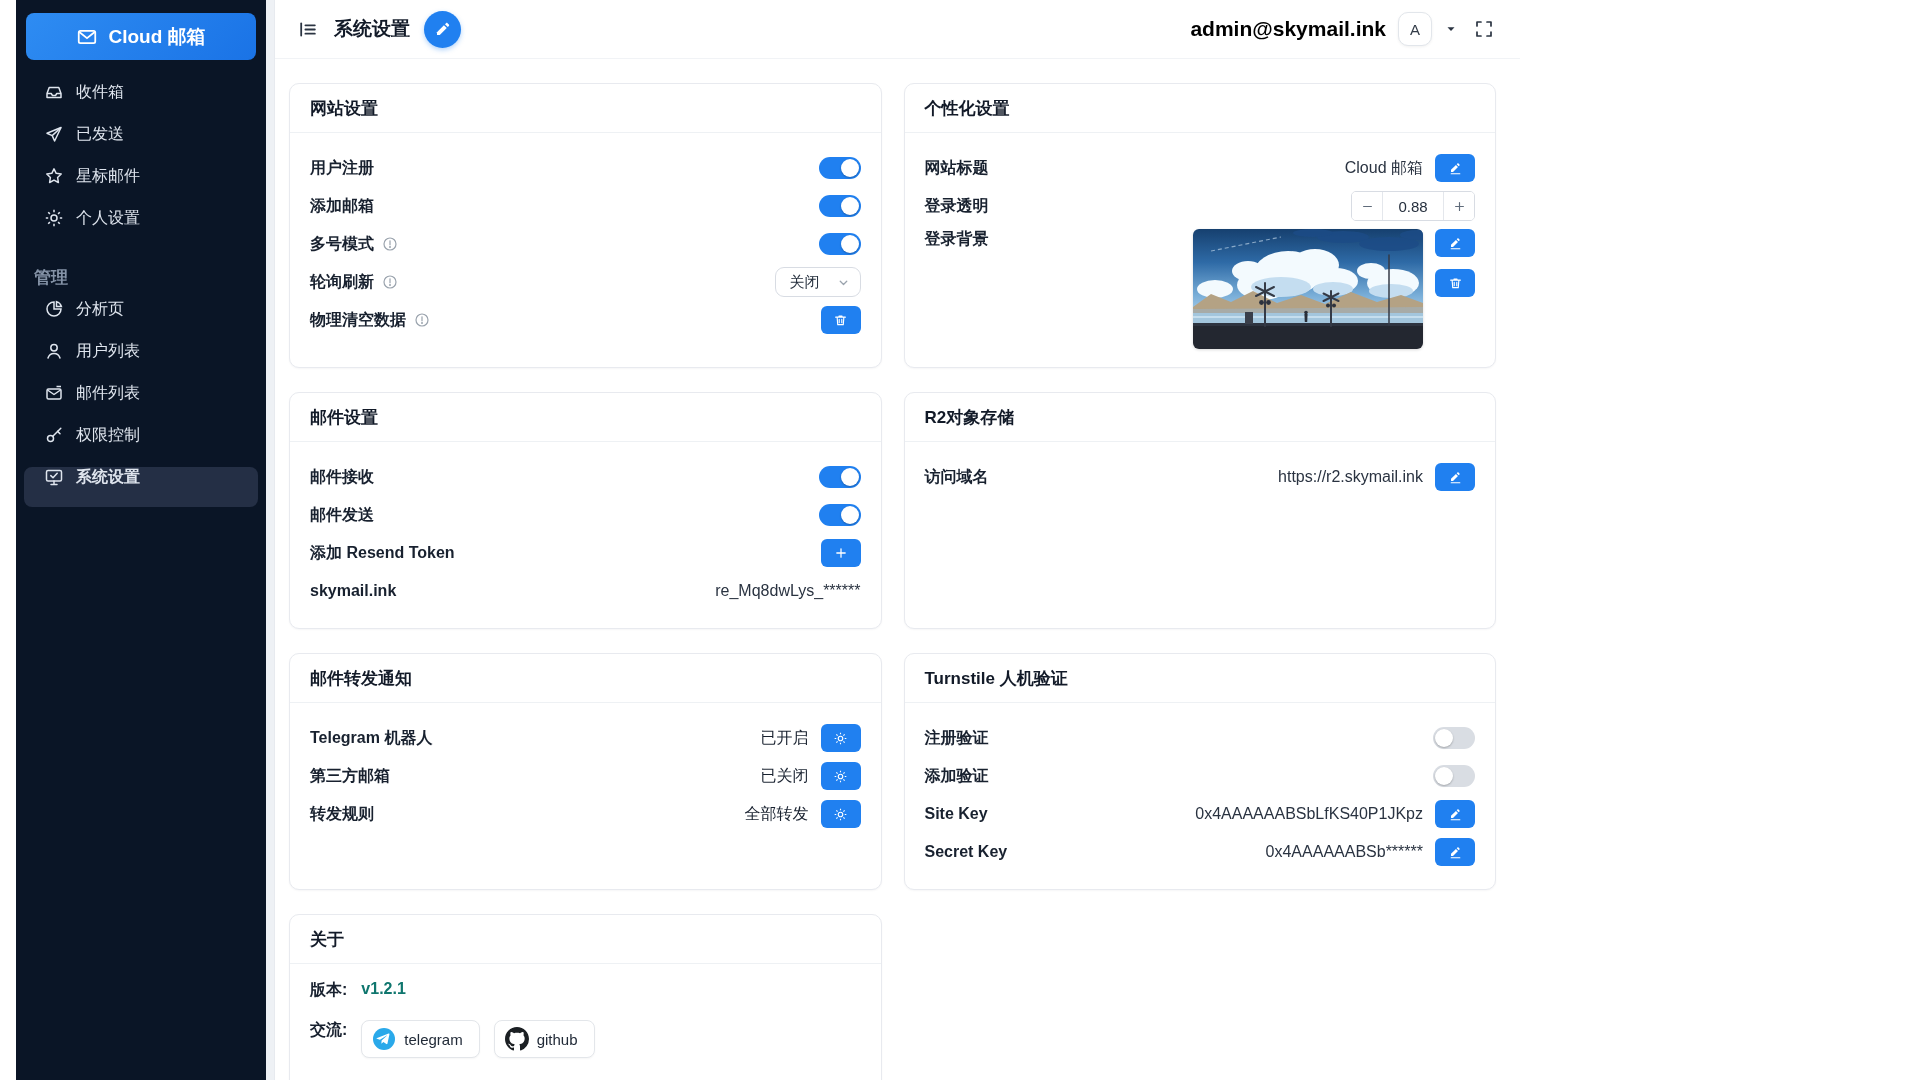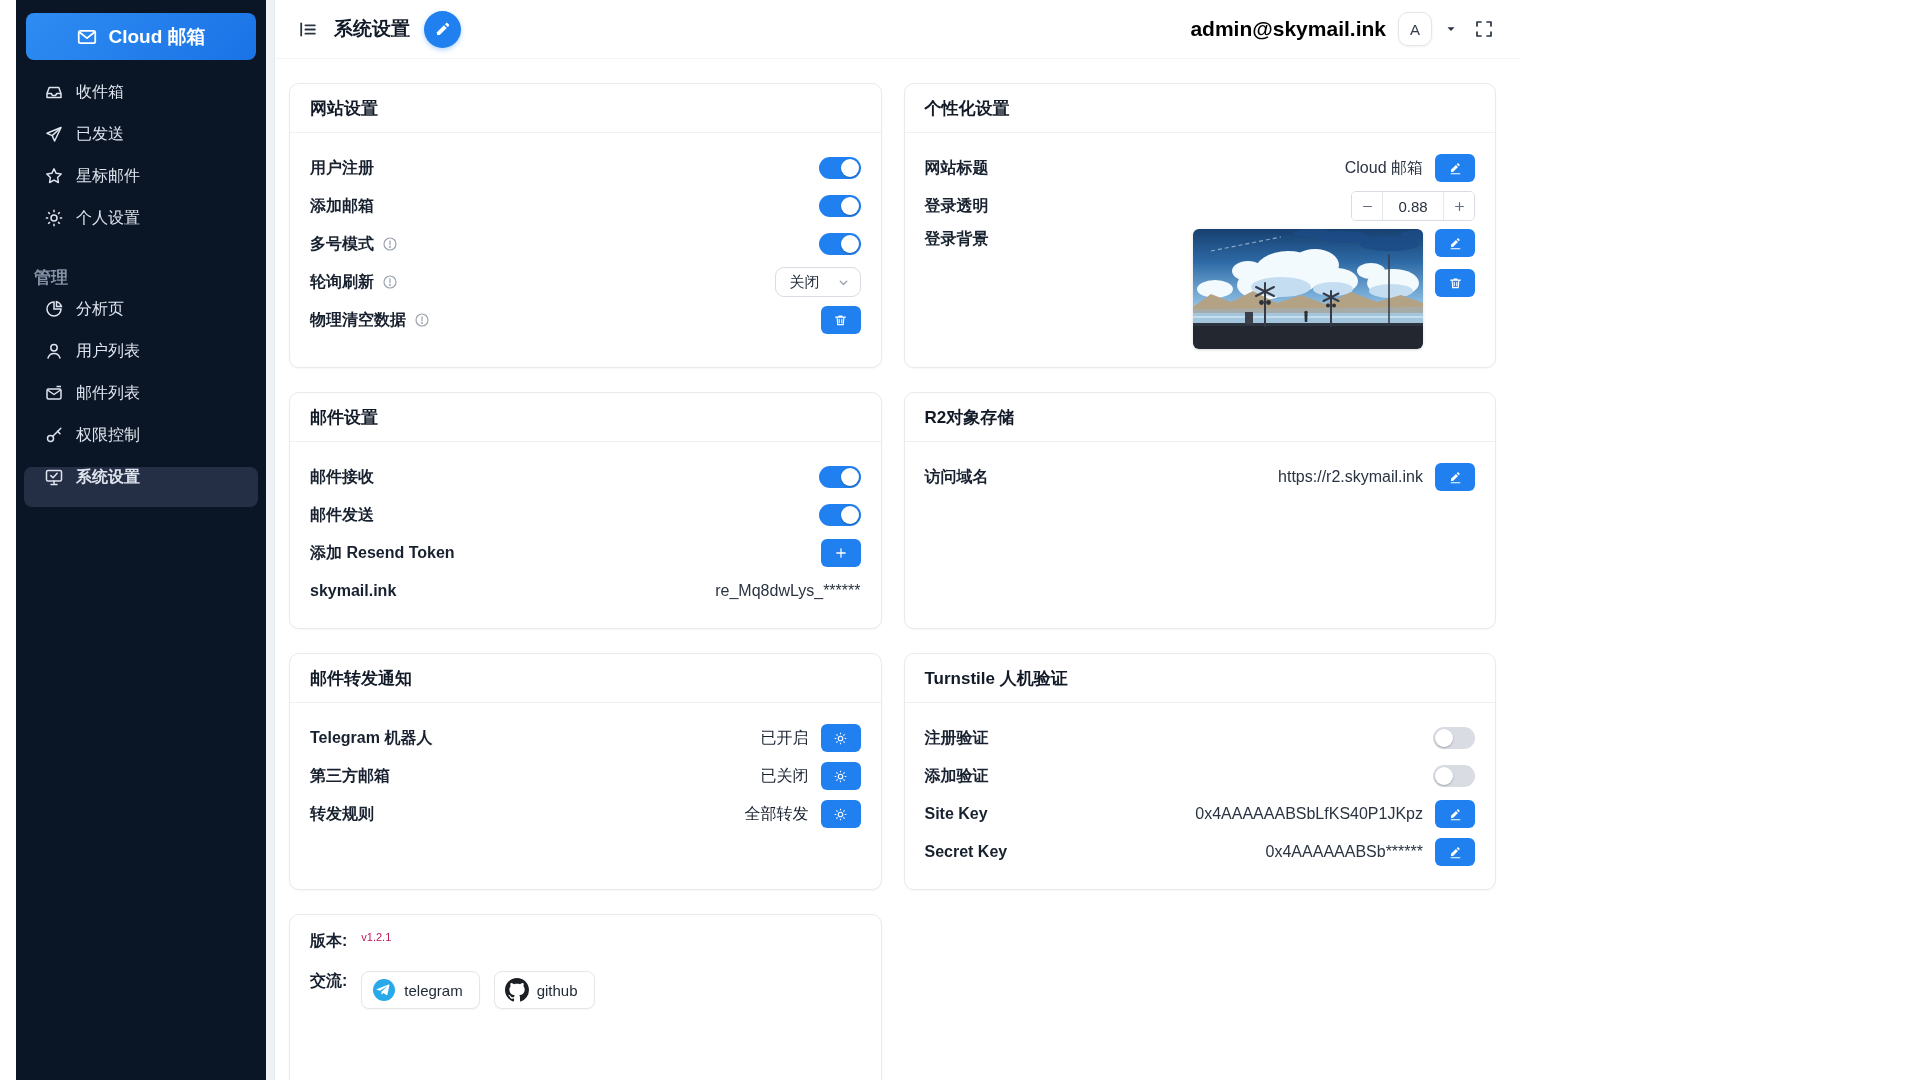--- a/index.html
+++ b/index.html
@@ -127,21 +127,21 @@
   .bg-wrap { display:flex; gap:12px; align-items:flex-start; }
   .bg-img {
     width:230px; height:120px; border-radius:6px; overflow:hidden; display:block;
     box-shadow:0 1px 3px rgba(0,0,0,.15);
   }
   .btn-col { display:flex; flex-direction:column; gap:12px; }
 
   
   .about-row { display:flex; align-items:flex-start; min-height:40px; gap:14px; }
   .about-lbl { font-size:16px; font-weight:700; color:#18212f; }
-  .about-val { font-size:11px; color:#be185d; }
+  .about-val { font-size:16px; color:#0f766e;font-weight:bold; }
   .link-btn {
     height:38px; padding:0 16px 0 10px; border:1px solid #e3e6ea; border-radius:8px;
     background:#fff; display:flex; align-items:center; gap:8px; font-size:15px; color:#222b38;
     cursor:pointer; box-shadow:0 1px 2px rgba(0,0,0,.04);
     font-family:"Liberation Sans","DejaVu Sans",sans-serif;
   }
 </style>
 </head>
 <body>
 
@@ -655,20 +655,21 @@
                       <rect x="3.5" y="16.2" width="13" height="1.5" rx=".7"></rect>
                     </svg>
                   </span>
                 </button>
               </div>
             </div>
           </div>
         </section>
 
         <section class="card" style="min-height:205px">
+          <div class="card-title">关于</div>
           <div class="card-body">
             <div class="about-row">
               <span class="about-lbl">版本:</span>
               <span class="about-val">v1.2.1</span>
             </div>
             <div class="about-row">
               <span class="about-lbl">交流:</span>
               <button class="link-btn">
                 <span style="display:flex">
                   <svg width="24" height="24" viewBox="0 0 24 24">

